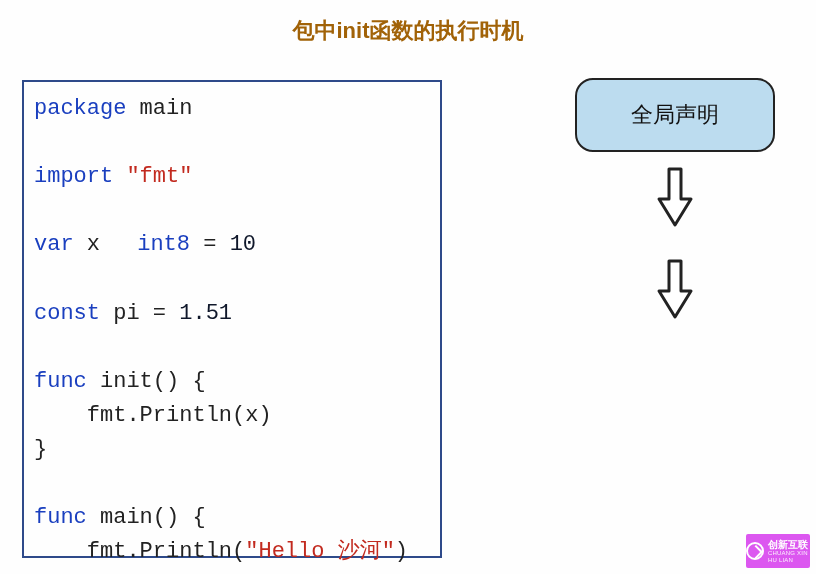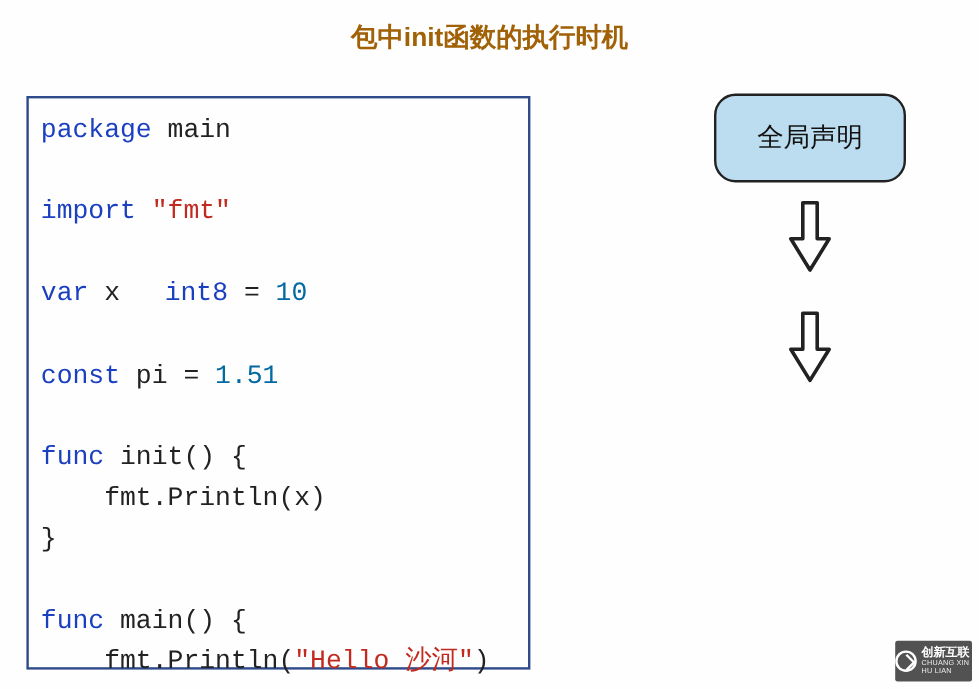--- a/index.html
+++ b/index.html
@@ -33,33 +33,33 @@
     padding: 10px 10px;
     font-family: Menlo, Consolas, "Courier New", monospace;
     font-size: 22px;
     line-height: 1.55;
     white-space: pre;
     color: #222;
   }
   .kw   { color: #1a3fbf; }
   .str  { color: #c22a1f; }
   .typ  { color: #1a3fbf; margin-left: 24px; }
-  .num  { color: #0369a1; }
+  .num  { color: #0f172a; }
 
   .flow {
     position: absolute;
     top: 78px;
     left: 560px;
     width: 230px;
     display: flex;
     flex-direction: column;
     align-items: center;
   }
   .node {
-    width: 160px;
+    width: 200px;
     height: 74px;
     background: #bcdcef;
     border: 2.5px solid #222;
     border-radius: 18px;
     display: flex;
     align-items: center;
     justify-content: center;
     font-size: 22px;
     color: #111;
     position: relative;
@@ -74,21 +74,21 @@
     position: absolute;
     width: 16px;
     height: 20px;
   }
   .watermark {
     position: absolute;
     right: 6px;
     bottom: 6px;
     width: 64px;
     height: 34px;
-    background: #404040;
+    background: #d946ef;
     color: #fff;
     font-size: 9px;
     display: flex;
     align-items: center;
     justify-content: center;
     gap: 4px;
     border-radius: 2px;
     opacity: 0.9;
   }
   .watermark .wm-logo {

